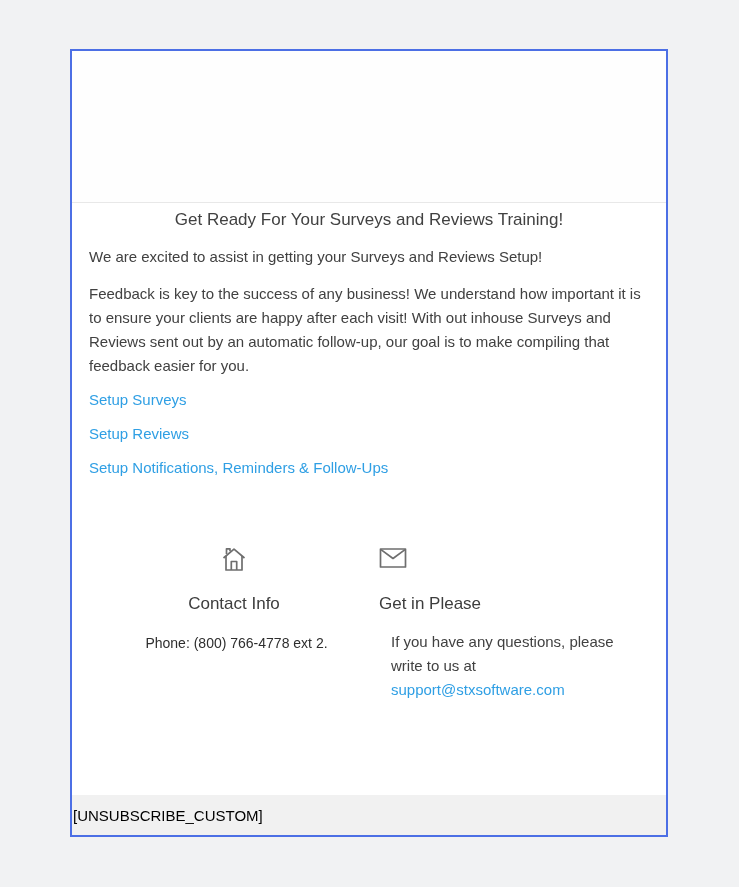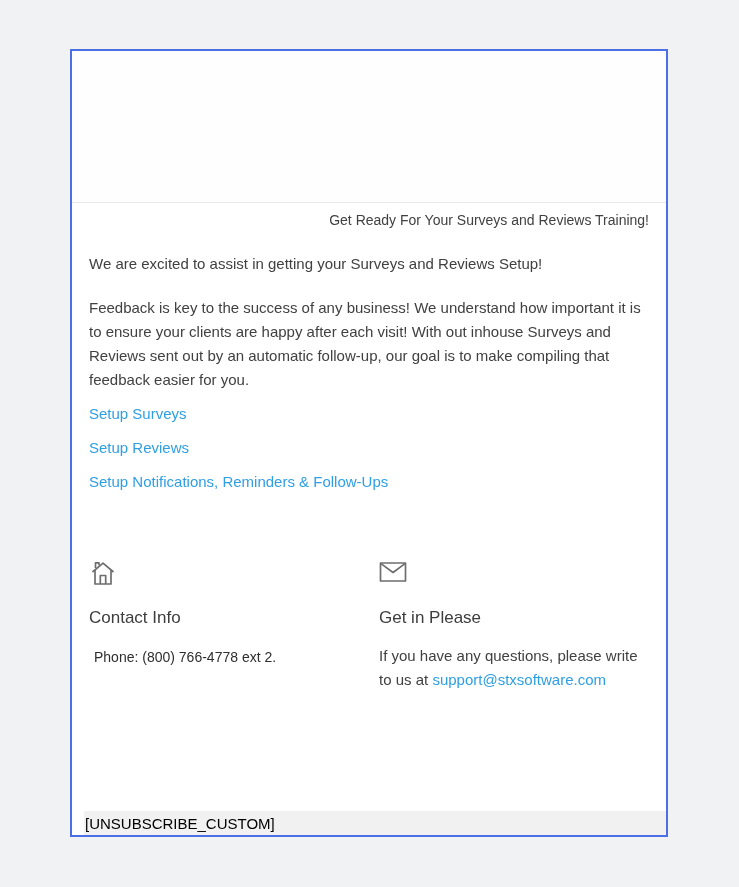--- a/index.html
+++ b/index.html
@@ -30,64 +30,65 @@
     height:152px;
     background:#fefefe;
     border-bottom:1px solid #e8e8e8;
   }
   .content{
     padding:2px 17px 0 17px;
     font-size:15px;
     line-height:24px;
   }
   .email-title{
-    text-align:right;
+    text-align:center;
     margin-top:3px;
     margin-bottom:0;
-    font-size:14px;
+    font-size:17px;
     font-weight:normal;
     color:var(--text);
   }
-  .para{margin-top:20px;}
+  .para{margin-top:13px;}
   .link-para{margin-top:10px;}
   a.body-link{
     color:var(--link);
     text-decoration:none;
     cursor:pointer;
   }
   .spacer-line{height:24px;margin-top:10px;}
   .closing{margin-top:0;}
   .footer-cols{
     display:flex;
     margin-top:30px;
   }
-  .col-left{width:290px;}
+  .col-left{width:290px;text-align:center;}
   .col-right{flex:1;max-width:272px;}
   .col-icon{display:block;margin-bottom:12px;}
   .col-heading{
     font-size:17px;
     font-weight:normal;
     color:#3d3d3d;
     line-height:24px;
     margin-bottom:14px;
   }
   .phone-line{
     font-size:14px;
     color:#2e2e2e;
     padding-left:5px;
     line-height:26px;
   }
   .touch-text{
     font-size:15px;
     line-height:24px;
+    margin-left:12px;
   }
   .unsubscribe-bar{
     position:absolute;
-    left:12px;right:0;bottom:0;
-    height:24px;
+    left:0;right:0;bottom:0;
+    height:40px;
     background:var(--unsubscribe_bg);
     display:flex;
     align-items:center;
     font-size:15px;
     color:#000000;
     padding-left:1px;
     white-space:nowrap;
   }
 </style>
 </head>

